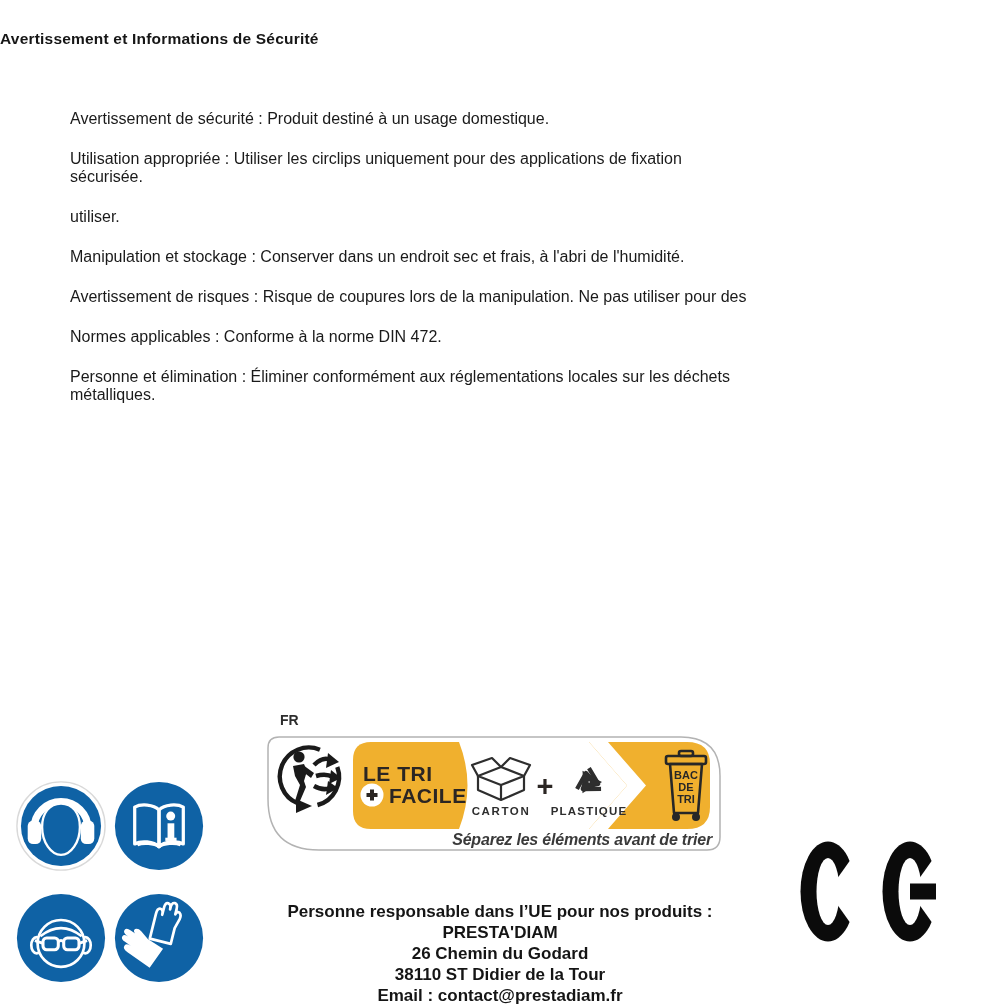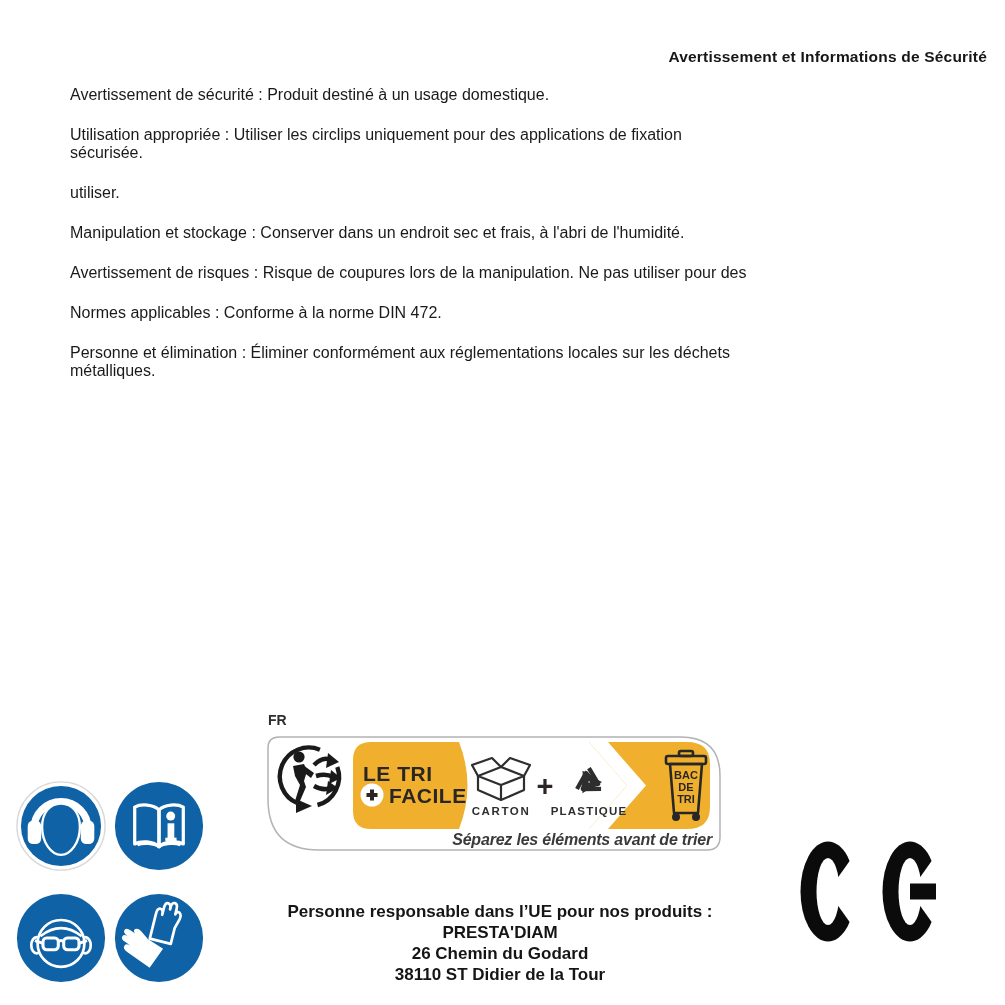--- a/index.html
+++ b/index.html
@@ -1,28 +1,28 @@
 <!DOCTYPE html>
 <html><head>
 <meta charset="utf-8">
 <style>
   html,body{margin:0;padding:0;background:#ffffff;}
   .page{position:relative;width:1005px;height:1005px;background:#ffffff;overflow:hidden;
         font-family:"Liberation Sans", sans-serif;color:#1a1a1a;}
-  .title{margin:18px;padding-top:30px;text-align:right;font-size:15.5px;font-weight:bold;
+  .title{margin:0;padding-top:30px;text-align:left;font-size:15.5px;font-weight:bold;
          color:#161616;letter-spacing:.2px;}
-  .content{position:absolute;left:70px;top:64px;width:845px;}
+  .content{position:absolute;left:70px;top:88px;width:845px;}
   .para{margin:0 0 22px 0;font-size:17.5px;line-height:26px;color:#181818;}
   
   .icon-grid{position:absolute;left:16px;top:781px;display:grid;
              grid-template-columns:90px 90px;grid-gap:22px 8px;}
   .icon-grid svg{display:block;}
   
   .info-tri{position:absolute;left:267px;top:713px;}
-  .fr{font-size:14px;line-height:15px;font-weight:bold;color:#2d2d2d;margin:0 0 8px 1px;}
+  .fr{font-size:14px;line-height:15px;font-weight:bold;color:#2d2d2d;margin:0 0 8px 13px;}
   
   .address{position:absolute;left:250px;top:901px;width:500px;text-align:center;
            font-weight:bold;font-size:17px;line-height:21px;color:#151515;}
   
   .ce{position:absolute;left:800px;top:841px;}
 </style>
 </head>
 <body>
 
 <div class="page">
@@ -187,20 +187,21 @@
 
       <text x="445" y="109" font-size="16" font-style="italic" font-weight="bold" fill="#3a3a3a" text-anchor="end" letter-spacing="-0.2">Séparez les éléments avant de trier</text>
     </svg>
   </div>
 
   <div class="address">
     <div>Personne responsable dans l’UE pour nos produits :</div>
     <div>PRESTA'DIAM</div>
     <div>26 Chemin du Godard</div>
     <div>38110 ST Didier de la Tour</div>
+    <div>Email : contact@prestadiam.fr</div>
   </div>
 
   <svg class="ce" width="138" height="101" viewBox="0 0 138 101">
     <svg x="0" y="0" width="56" height="101" viewBox="0 0 56 101">
       <ellipse cx="28" cy="50.5" rx="27.5" ry="50" fill="#0b0b0b"></ellipse>
       <ellipse cx="28" cy="50.5" rx="11.5" ry="33.5" fill="#ffffff"></ellipse>
       <polygon points="28,50.5 56,11 56,90" fill="#ffffff"></polygon>
     </svg>
     <svg x="82" y="0" width="56" height="101" viewBox="0 0 56 101">
       <ellipse cx="28" cy="50.5" rx="27.5" ry="50" fill="#0b0b0b"></ellipse>

